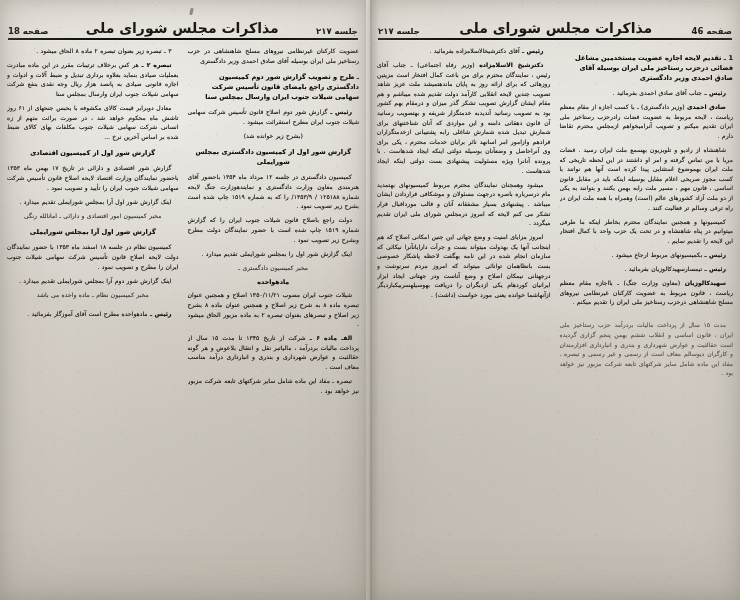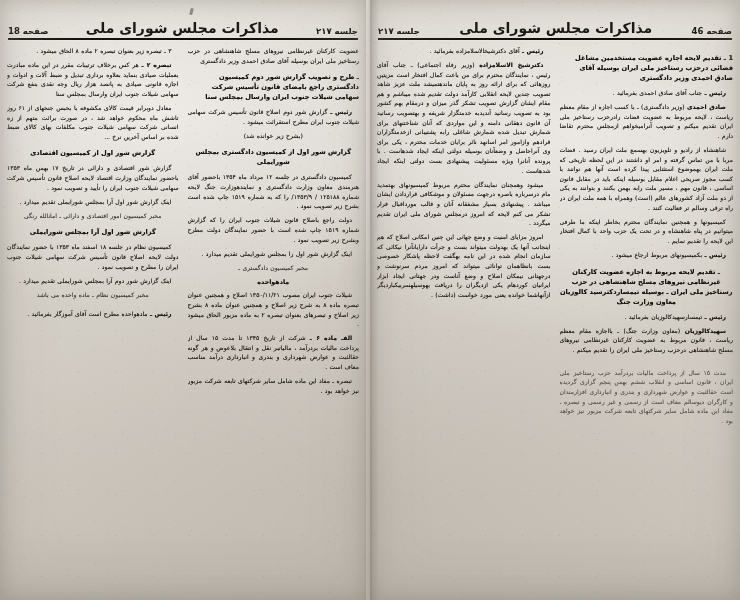--- a/index.html
+++ b/index.html
@@ -179,21 +179,20 @@
       <div class="col">
         <h3 class="lft">1 ـ تقدیم لایحه اجازه عضویت مستخدمین مشاغل فضائی درحزب رستاخیز ملی ایران بوسیله آقای صادق احمدی وزیر دادگستری</h3>
         <p class="ind"><span class="lead">رئیس ـ</span>
            <span>جناب آقای صادق احمدی بفرمائید .</span></p>
         <p class="ind"><span class="lead">صادق احمدی</span>
            <span>(وزیر دادگستری) ـ با کسب اجازه از مقام معظم ریاست ، لایحه مربوط به عضویت قضات رادرحزب رستاخیز ملی ایران تقدیم میکنم و تصویب آنرامیخواهم ازمجلس محترم تقاضا دارم .</span></p>
         <p class="ind">شاهنشاه از رادیو و تلویزیون بهسمع ملت ایران رسید . قضات مربا با من تماس گرفته و امر او داشتند در این لحظه تاریخی که ملت ایران بهموضوع استثنایی پیدا کرده است آنها هم نوانند با کسب مجوز صریحی اعلام مقابل بوسیله اینکه باید در مقابل قانون اساسی ، قانون مهم ، مسیر ملت رابه بهمن بکنند و بتوانند به یکی از دو ملت آزاد کشورهای عالم (است) وهمراه با همه ملت ایران در راه ترقی وسالم تر فعالیت کنند .</p>
         <p class="ind">کمیسیونها و همچنین نمایندگان محترم بخاطر اینکه ما طرفی میتوانیم در پناه شاهنشاه و در تحت یک حزب واحد با کمال افتخار این لایحه را تقدیم نمایم .</p>
         <p class="ind"><span class="lead">رئیس ـ</span>
            <span>بکمیسیونهای مربوط ارجاع میشود .</span></p>
-        <h3>ـ تقدیم لایحه مربوط به اجازه عضویت کارکنان غیرنظامی نیروهای مسلح شاهنشاهی در حزب رستاخیز ملی ایران ـ بوسیله تیمساردکترسید کالوزیان معاون وزارت جنگ</h3>
         <p class="ind"><span class="lead">رئیس ـ</span>
            <span>تیمسارسهیدکالوزیان بفرمائید .</span></p>
         <p class="ind"><span class="lead">سهیدکالوزیان</span>
            <span>(معاون وزارت جنگ) ـ بااجازه مقام معظم ریاست ، قانون مربوط به عضویت کارکنان غیرنظامی نیروهای مسلح شاهنشاهی درحزب رستاخیز ملی ایران را تقدیم میکنم .</span></p>
         <div class="gap-l"></div>
         <p class="ind fainter">مدت ۱۵ سال از پرداخت مالیات بردرآمد حزب رستاخیز ملی ایران ، قانون اساسی و انقلاب ششم بهمن پنجم گزاری گردیده است حقالثبت و عوارض شهرداری و بندری و انبارداری افزارمندان و کارگران دیوسالم معاف است از رسمی و غیر رسمی و تبصره ـ مفاد این ماده شامل سایر شرکتهای تابعه شرکت مزبور نیز خواهد بود .</p>
       </div>
 
       <div class="col">
         <p class="ind"><span class="lead">رئیس ـ</span>

